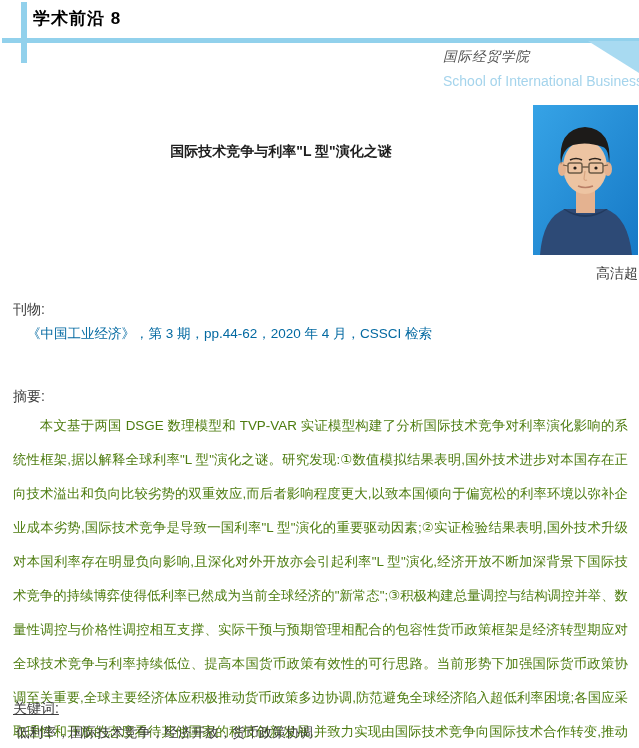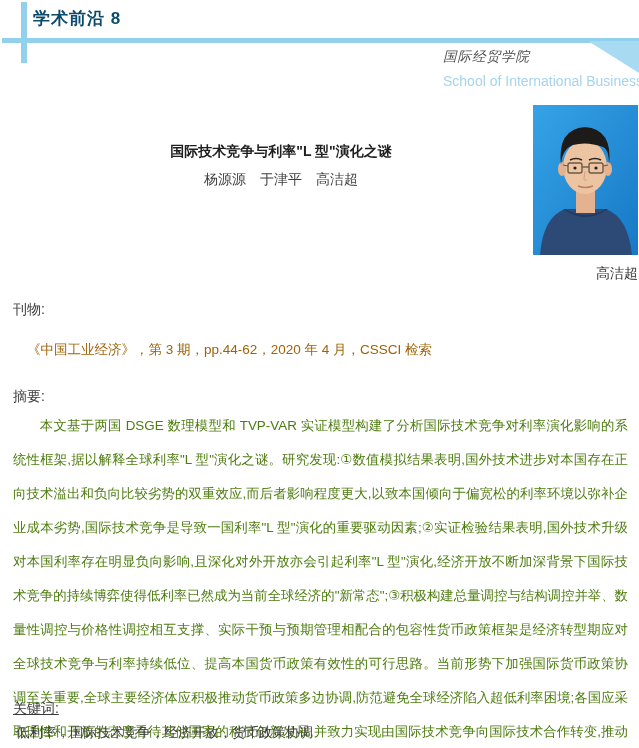--- a/index.html
+++ b/index.html
@@ -7,57 +7,56 @@
     width:639px;height:748px;position:relative;background:#ffffff;overflow:hidden;
     font-family:"Liberation Sans","DejaVu Sans",sans-serif;
     -webkit-font-smoothing:antialiased;
   }
   
   .v-bar{position:absolute;left:21px;top:2px;width:6px;height:61px;background:#92d1ec;}
   .h-line{position:absolute;left:2px;right:0;top:38px;height:5px;background:#92d1ec;}
   .corner-triangle{position:absolute;right:0;top:41px;width:0;height:0;
     border-top:32px solid #a8daf1;border-left:51px solid transparent;}
   .section-title{position:absolute;left:33px;top:7px;font-size:17px;font-weight:bold;
-    color:#0c4a6e;letter-spacing:1px;white-space:nowrap;}
+    color:#000000;letter-spacing:1px;white-space:nowrap;}
   .dept-cn{position:absolute;left:443px;top:48px;font-size:13.5px;color:#4d4d4d;
     letter-spacing:1px;white-space:nowrap;font-style:italic;}
   .dept-en{position:absolute;left:443px;top:73px;font-size:14px;color:#a5d4ec;white-space:nowrap;}
   
   .title-wrap{position:absolute;left:13px;top:143px;width:536px;text-align:center;}
   .article-title{font-size:14px;font-weight:bold;color:#1f1f1f;margin:0;white-space:nowrap;}
   .article-authors{font-size:14px;color:#3d3d3d;margin-top:10px;white-space:nowrap;}
   
   .photo{position:absolute;left:533px;top:105px;width:105px;height:150px;overflow:hidden;}
   .photo svg{display:block;}
   .photo-caption{position:absolute;left:533px;top:265px;width:105px;text-align:right;
     font-size:14px;color:#333333;white-space:nowrap;}
   
   .sec-label{position:absolute;left:13px;font-size:14px;color:#3d3d3d;white-space:nowrap;}
   .pub-label{top:301px;text-align:right;}
-  .pub-detail{position:absolute;left:27px;top:341px;font-size:13.5px;color:#a16207;white-space:nowrap;}
+  .pub-detail{position:absolute;left:27px;top:325px;font-size:13.5px;color:#0369a1;white-space:nowrap;}
   .abs-label{top:388px;}
   .abs-text{position:absolute;left:13px;top:409px;width:615px;font-size:13.4px;
     line-height:34px;color:#4d7c0f;text-indent:2em;text-align:justify;margin:0;}
   .kw-label{top:700px;text-decoration:underline;}
   .kw-text{position:absolute;left:16px;top:724px;font-size:13.5px;color:#3d3d3d;white-space:nowrap;}
 </style>
 </head>
 <body>
 
 <div class="v-bar"></div>
 <div class="h-line"></div>
 <div class="corner-triangle"></div>
 
 <div class="section-title">学术前沿 8</div>
 <div class="dept-cn">国际经贸学院</div>
 <div class="dept-en">School of International Business</div>
 
 <div class="title-wrap">
   <h2 class="article-title">国际技术竞争与利率"L 型"演化之谜</h2>
-  <div class="article-authors">杨源源　于津平　高洁超</div>
 </div>
 
 <div class="photo">
   <svg width="105" height="150" viewBox="0 0 105 150" xmlns="http://www.w3.org/2000/svg">
     <defs>
       <linearGradient id="bgblue" x1="0" y1="0" x2="1" y2="1">
         <stop offset="0" stop-color="#36a3e6"></stop>
         <stop offset="1" stop-color="#1679c6"></stop>
       </linearGradient>
     </defs>

